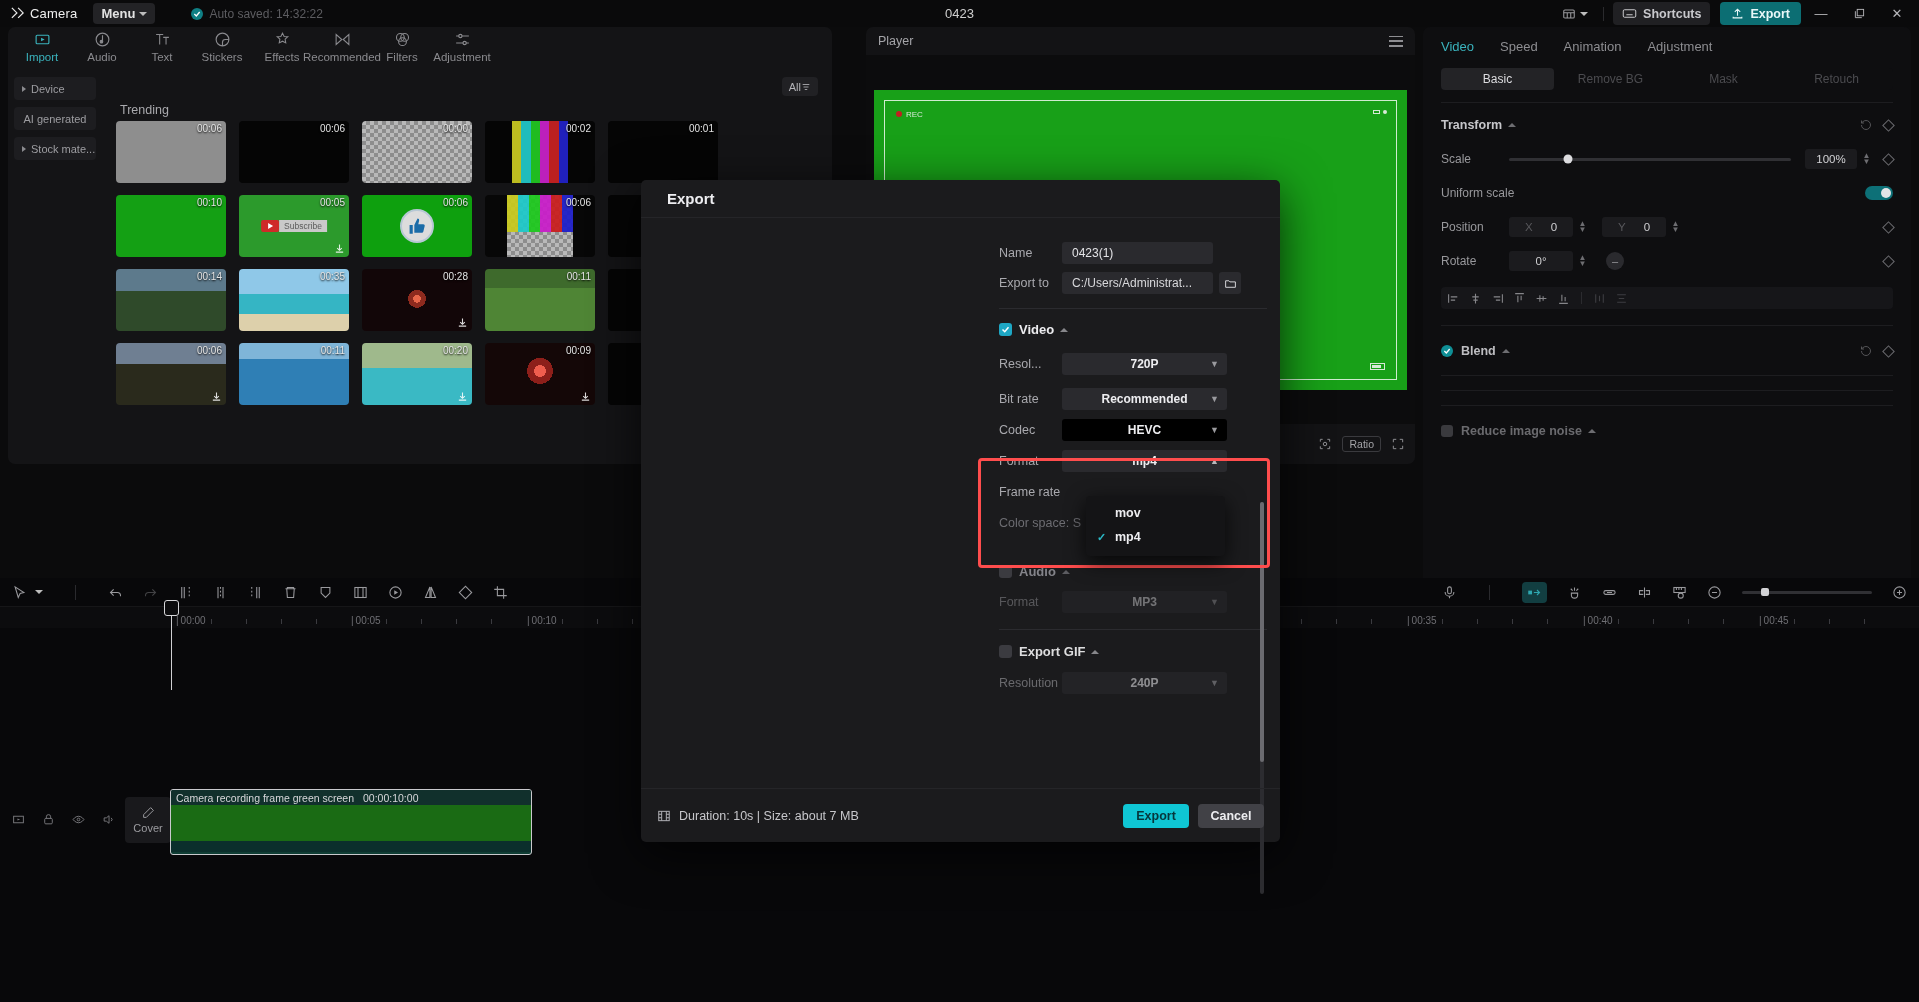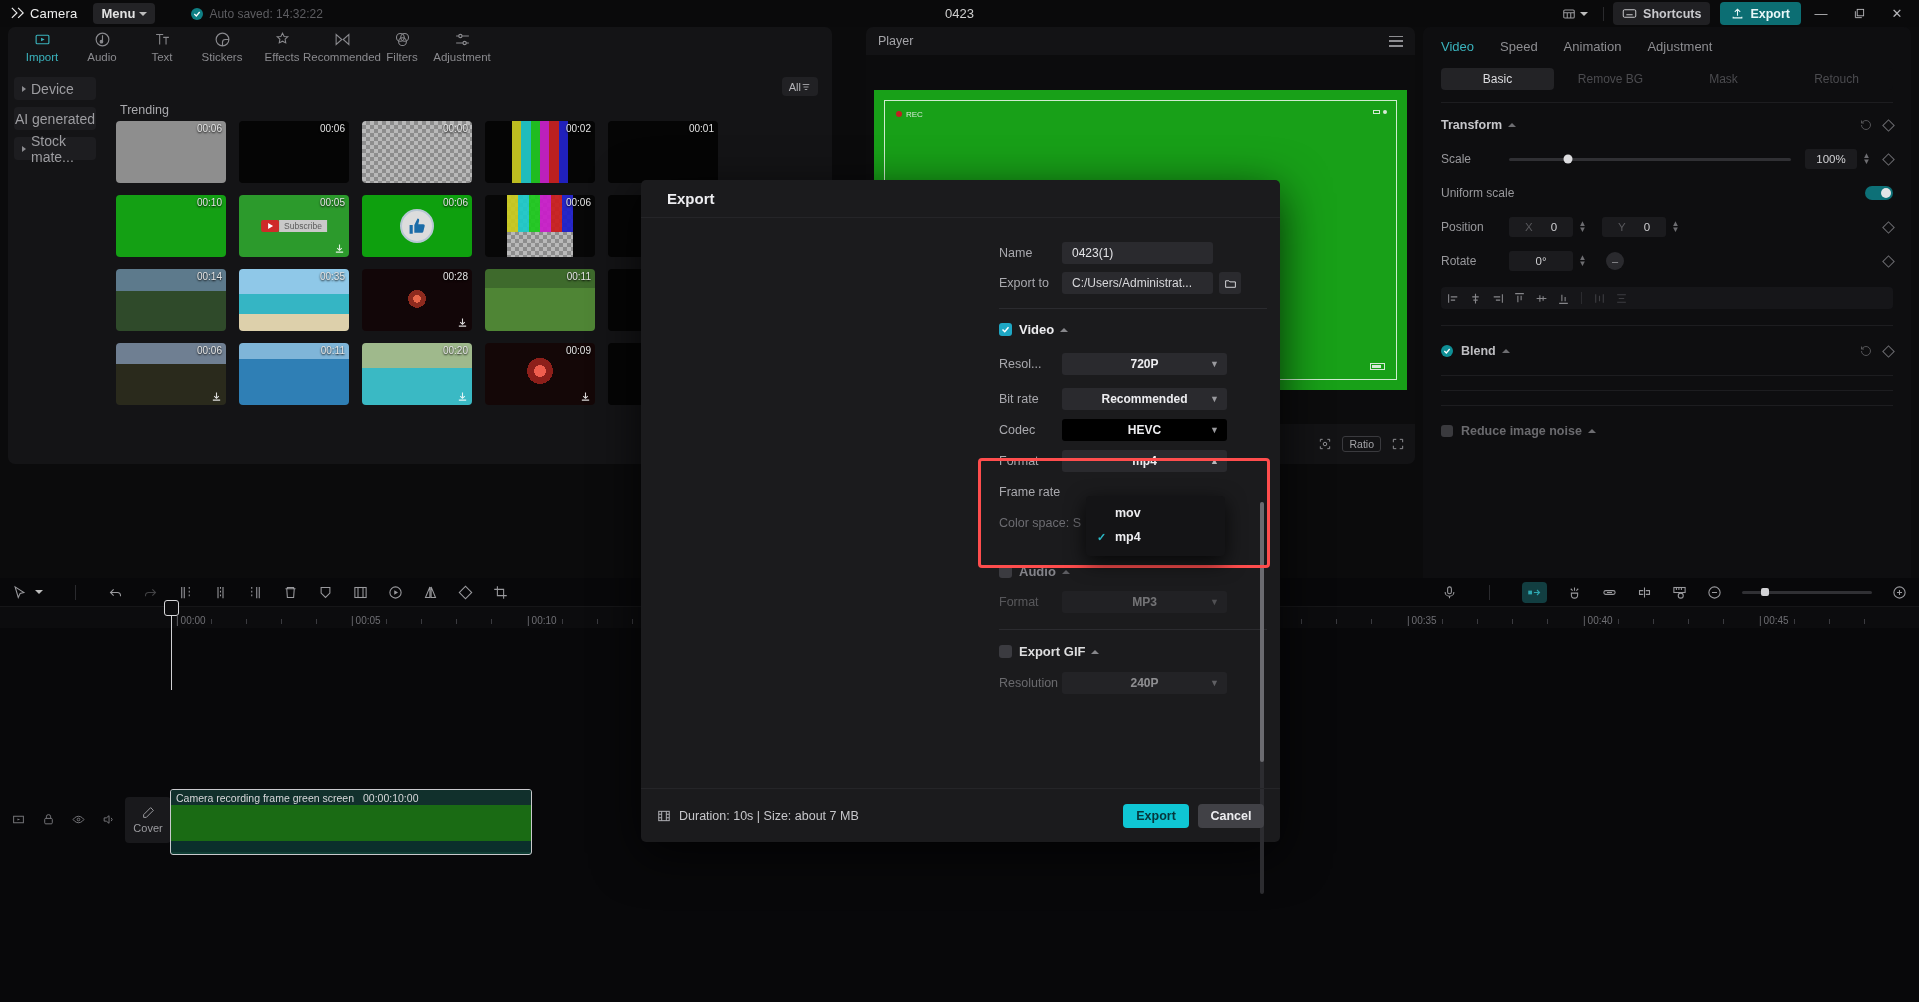--- a/index.html
+++ b/index.html
@@ -40,21 +40,21 @@
   
   .leftpanel { position:absolute; left:8px; top:27px; width:824px; height:437px; background:#141416; border-radius:7px; }
   .nav-tabs { display:flex; align-items:flex-start; height:42px; padding-left:6px; gap:4px; }
   .nav-tab { width:56px; padding-top:4px; display:flex; flex-direction:column; align-items:center; gap:3px; color:#8a8a8e; font-size:11.5px; }
   .nav-tab.active { color:#3ab3bd; }
   .nav-tab .ico { height:17px; display:flex; align-items:center; justify-content:center; }
   .nav-tab .ico svg { width:17px; height:17px; }
 
   .left-inner { position:absolute; left:0; top:42px; right:0; bottom:0; display:flex; }
   .sideitems { width:94px; padding:8px 6px 0 6px; display:flex; flex-direction:column; gap:7px; }
-  .side-item { height:23px; border-radius:4px; background:#1d1d20; display:flex; align-items:center; padding-left:8px; font-size:14px; color:#9d9da1; }
+  .side-item { height:23px; border-radius:4px; background:#1d1d20; display:flex; align-items:center; padding-left:8px; font-size:11px; color:#9d9da1; }
   .side-item .tri { width:0;height:0;border-top:3.5px solid transparent;border-bottom:3.5px solid transparent;border-left:4px solid #8a8a8e; margin-right:5px; }
   .side-item.center { justify-content:center; padding-left:0; }
 
   .media-area { position:relative; flex:1; }
   .allfilter { position:absolute; right:14px; top:8px; height:19px; padding:0 7px; border-radius:4px; background:#212124; display:flex; align-items:center; font-size:11px; color:#b4b4b8; }
   .trending-lbl { position:absolute; left:18px; top:34px; font-size:12.5px; color:#a9a9ad; }
   .grid { position:absolute; left:14px; top:52px; right:8px; display:grid; grid-template-columns:repeat(5,110px); gap:12px 13px; }
   .thumb { position:relative; width:110px; height:62px; border-radius:4px; overflow:hidden; background:#101012; }
   .thumb .dur { position:absolute; right:4px; top:2px; font-size:10px; color:#e4e4e4; text-shadow:0 1px 2px #000; }
   .thumb .dl { position:absolute; right:4px; bottom:3px; width:11px; height:11px; color:#fff; opacity:.85; }

